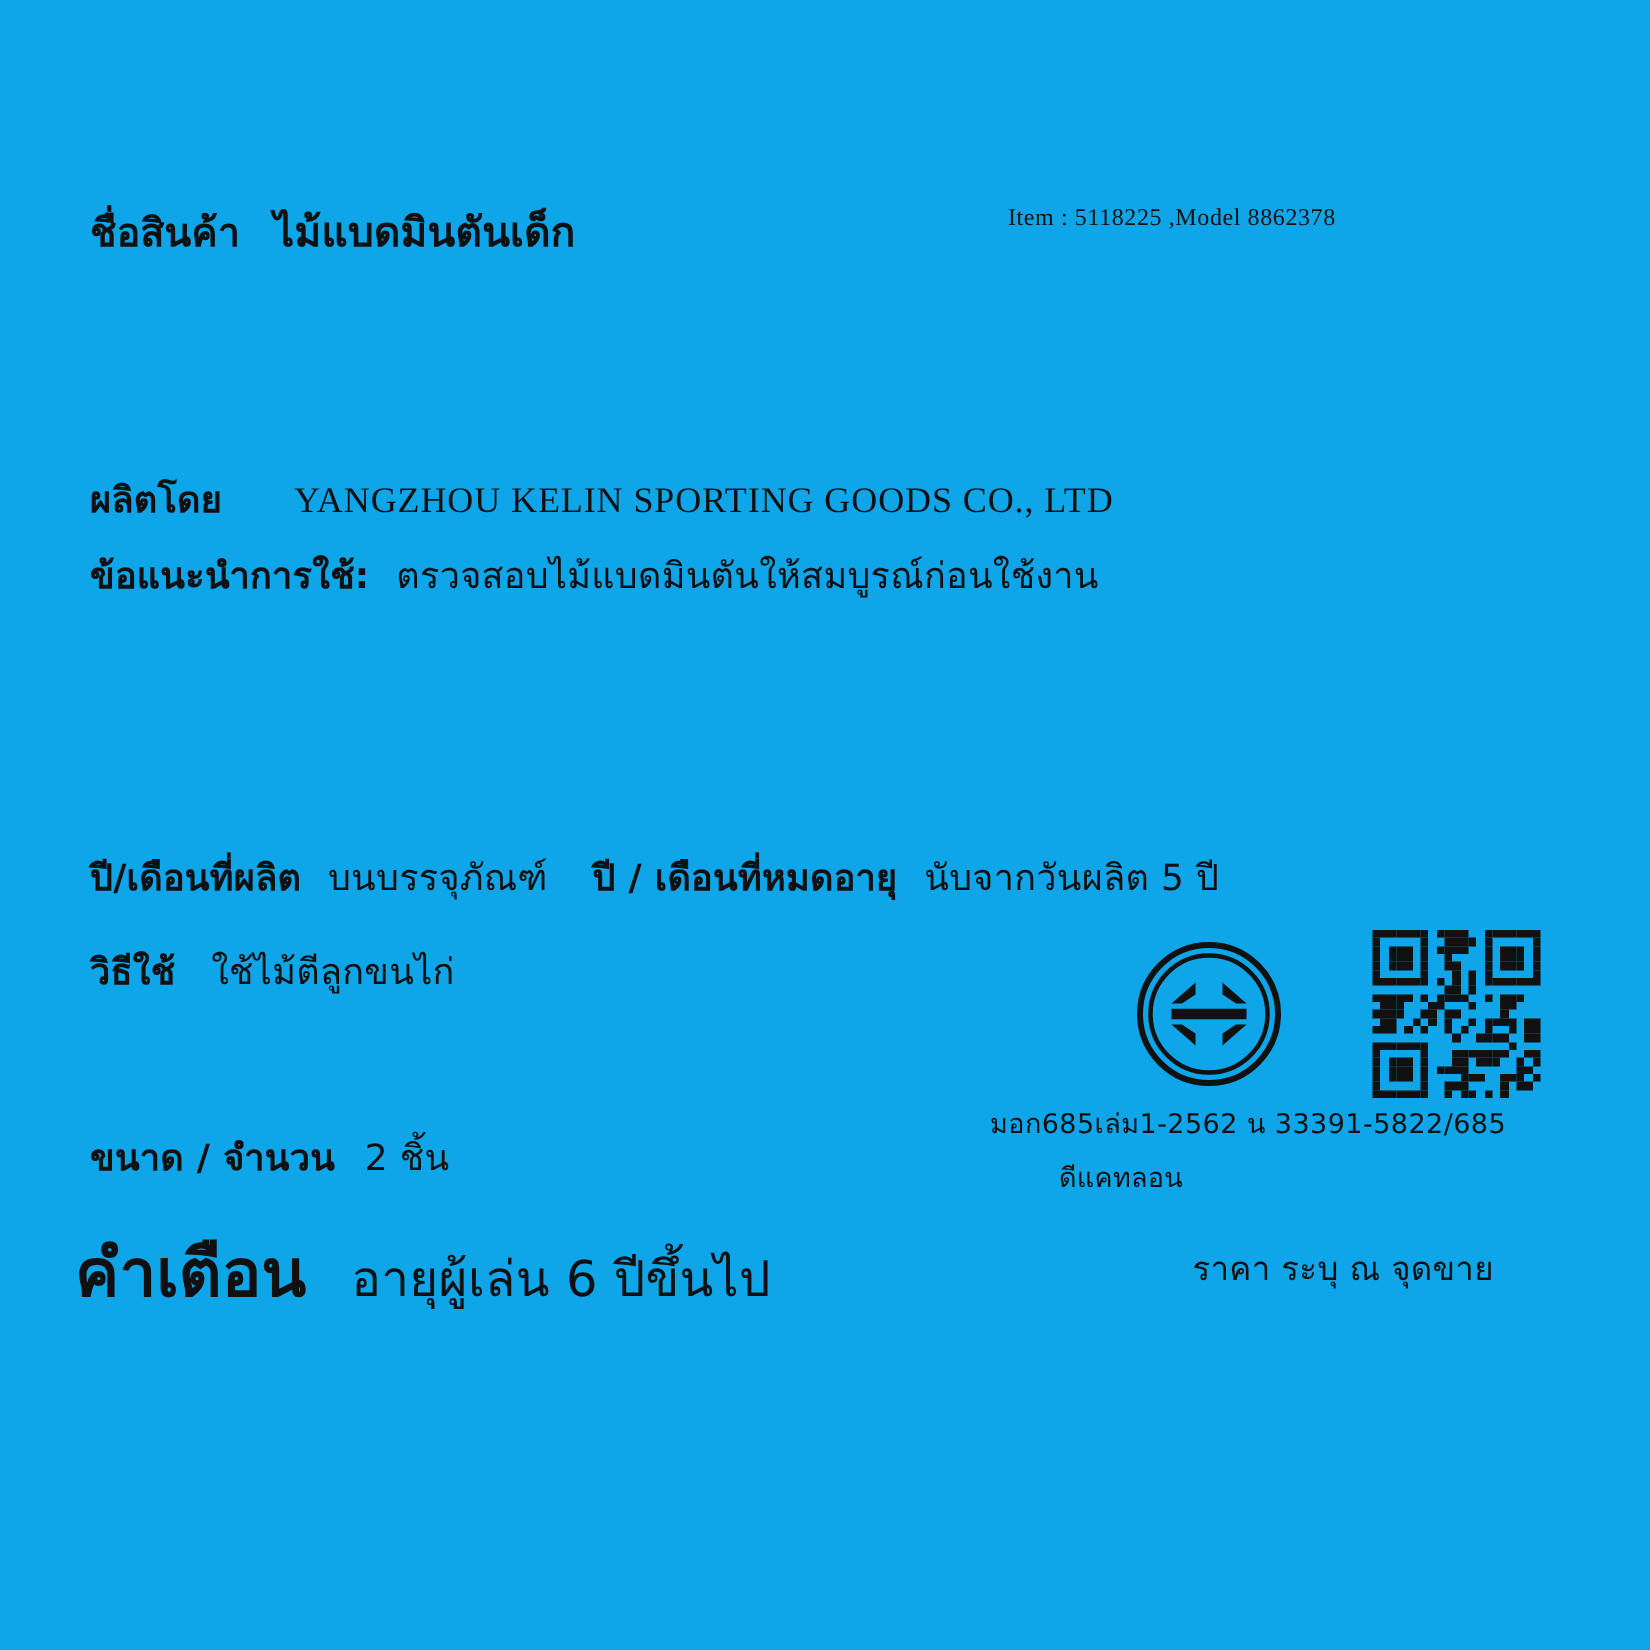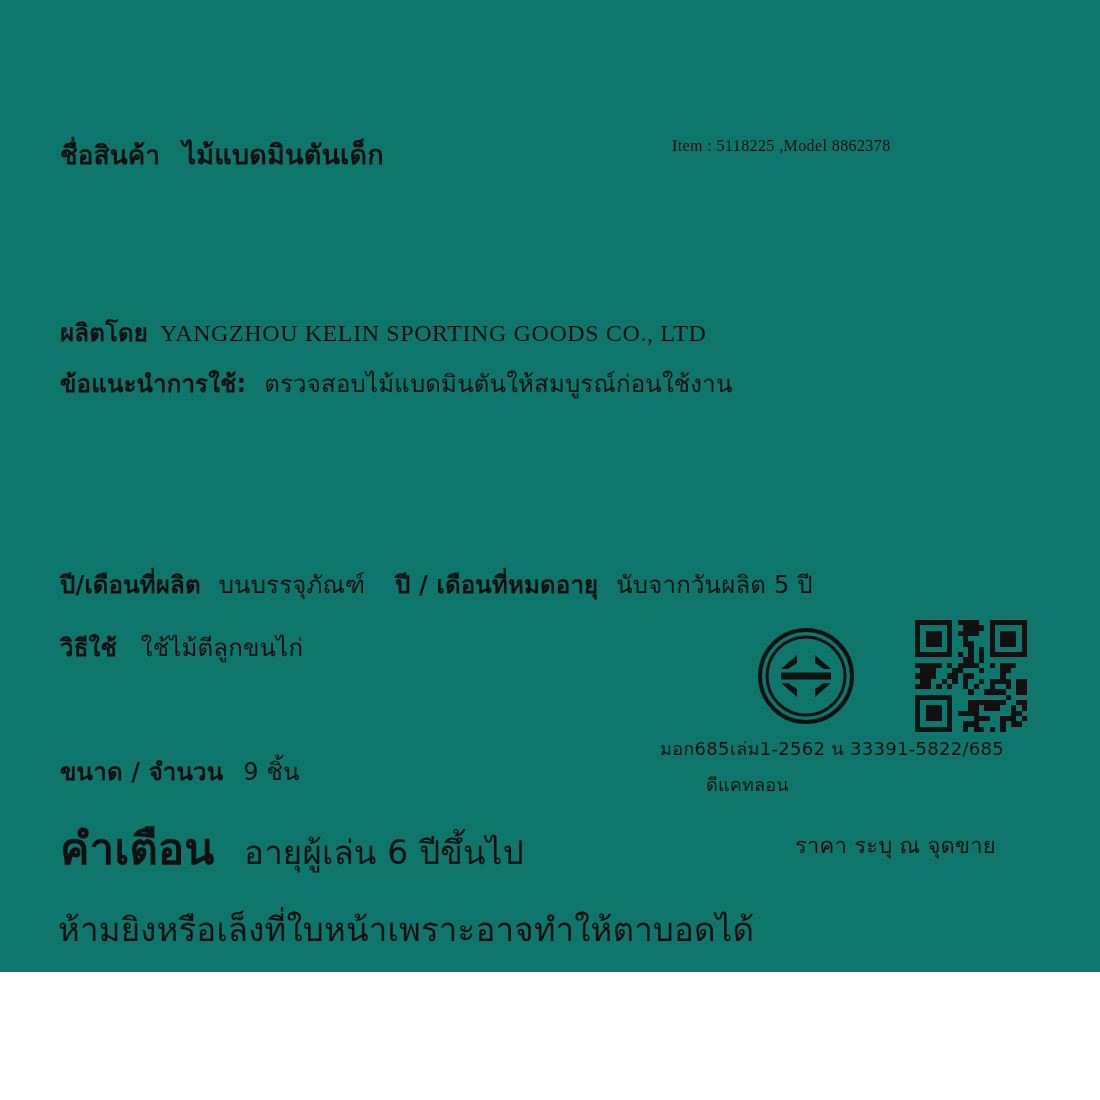--- a/index.html
+++ b/index.html
@@ -12,22 +12,22 @@
     height: 1100px;
     font-family: "DejaVu Sans", "Liberation Sans", sans-serif;
     color: #0a0a0a;
     position: relative;
     overflow: hidden;
   }
   .page {
     position: absolute;
     left: 0; top: 0;
     width: 1100px;
-    height: 972px;
-    background: #0f766e;
+    height: 1100px;
+    background: #0ea5e9;
   }
 
   
   .line {
     position: absolute;
     white-space: nowrap;
     font-family: "DejaVu Sans", "Liberation Sans", sans-serif;
     color: #101010;
     letter-spacing: 0.2px;
   }
@@ -66,21 +66,21 @@
   #row-country { left: 60px; top: 694px; font-size: 24px; }
   #row-size { left: 60px; top: 752px; font-size: 24px; }
 
   #row-price {
     left: 795px; top: 828px;
     font-size: 22px;
   }
 
   
   #row-warning {
-    left: 60px; top: 813px;
+    left: 50px; top: 813px;
     font-size: 24px;
   }
   #row-warning .warn-word {
     font-size: 44px;
     font-weight: bold;
     letter-spacing: 0px;
   }
   #row-warning .warn-age {
     font-size: 33px;
     font-weight: normal;
@@ -134,21 +134,21 @@
     <span class="lbl">ชื่อสินค้า</span>
     <span class="val" style="padding-left:14px;">ไม้แบดมินตันเด็ก</span>
   </div>
 
   <div class="line" id="row-item-model">Item : 5118225 ,Model 8862378</div>
 
 
 
   <div class="line" id="row-manufacturer">
     <span class="lbl">ผลิตโดย</span>
-    <span class="val" style="padding-left:4px;">YANGZHOU KELIN SPORTING GOODS CO., LTD</span>
+    <span class="val" style="padding-left:4px;margin-left:36px;">YANGZHOU KELIN SPORTING GOODS CO., LTD</span>
   </div>
 
   <div class="line" id="row-advice">
     <span class="lbl">ข้อแนะนำการใช้:</span>
     <span class="val" style="padding-left:10px;">ตรวจสอบไม้แบดมินตันให้สมบูรณ์ก่อนใช้งาน</span>
   </div>
 
   <div class="line" id="row-date">
     <span class="lbl">ปี/เดือนที่ผลิต</span>
     <span class="val" style="padding-left:10px;">บนบรรจุภัณฑ์</span>
@@ -157,31 +157,30 @@
   </div>
 
   <div class="line" id="row-howto">
     <span class="lbl">วิธีใช้</span>
     <span class="val" style="padding-left:16px;">ใช้ไม้ตีลูกขนไก่</span>
   </div>
 
 
   <div class="line" id="row-size">
     <span class="lbl">ขนาด / จำนวน</span>
-    <span class="val" style="padding-left:12px;">9 ชิ้น</span>
+    <span class="val" style="padding-left:12px;">2 ชิ้น</span>
   </div>
 
   <div class="line val" id="row-price">ราคา ระบุ ณ จุดขาย</div>
 
   <div class="line" id="row-warning">
     <span class="warn-word">คำเตือน</span>
     <span class="warn-age">อายุผู้เล่น  6 ปีขึ้นไป</span>
   </div>
 
-  <div class="line" id="row-warning-2">ห้ามยิงหรือเล็งที่ใบหน้าเพราะอาจทำให้ตาบอดได้</div>
 
   <div id="tisi-mark">
     <svg width="98" height="98" viewBox="0 0 98 98" xmlns="http://www.w3.org/2000/svg">
       <circle cx="49" cy="49" r="46" fill="none" stroke="#111111" stroke-width="4"></circle>
       <circle cx="49" cy="49" r="39" fill="none" stroke="#111111" stroke-width="3"></circle>
 
       <rect x="24" y="45.5" width="50" height="7" fill="#111111"></rect>
       <path d="M24 42 L40 28 L40 36 L31 42 Z" fill="#111111"></path>
       <path d="M74 42 L58 28 L58 36 L67 42 Z" fill="#111111"></path>
       <path d="M24 56 L40 70 L40 62 L31 56 Z" fill="#111111"></path>

